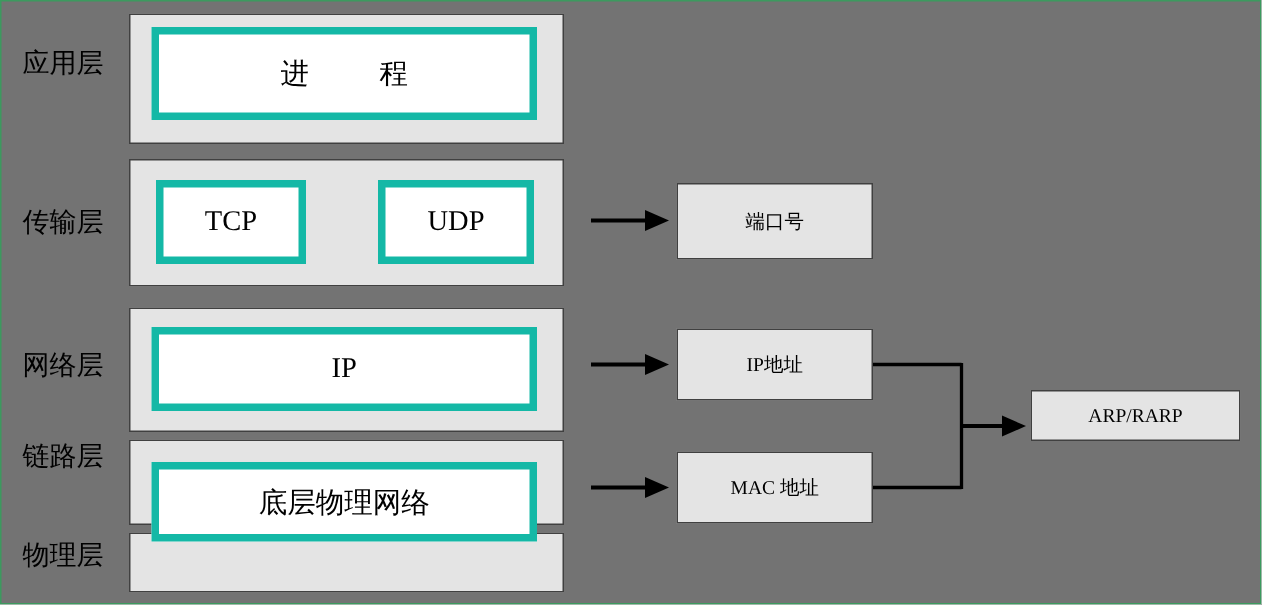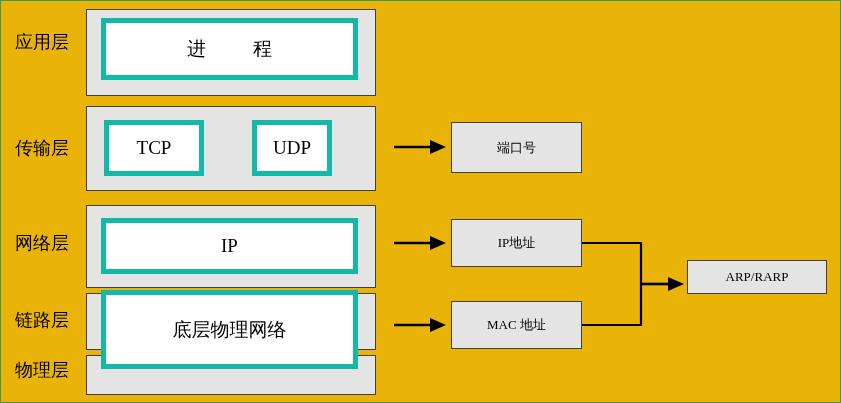--- a/index.html
+++ b/index.html
@@ -1,19 +1,19 @@
 <!DOCTYPE html>
 <html><head>
 <meta charset="utf-8">
 <style>
   html,body{margin:0;padding:0;background:#ffffff;}
   .canvas{
     position:relative;
     width:841px;height:403px;
-    background:#eab308;
+    background:#737373;
     border:1px solid #3c9a5f;
     box-sizing:border-box;
     font-family:"Liberation Serif", serif;
     overflow:hidden;
     padding-left:36px;
   }
   .side-label{
     position:absolute;
     left:2px;width:78px;
     text-align:center;
@@ -51,34 +51,34 @@
   }
 </style>
 </head>
 <body>
 
 <div class="canvas">
 
   <div class="side-label" style="top:30px">应用层</div>
   <div class="side-label" style="top:136px">传输层</div>
   <div class="side-label" style="top:231px">网络层</div>
-  <div class="side-label" style="top:308px">链路层</div>
+  <div class="side-label" style="top:292px">链路层</div>
   <div class="side-label" style="top:358px">物理层</div>
 
   <div class="graybox" style="left:85px;top:8px;width:290px;height:87px"></div>
   <div class="graybox" style="left:85px;top:105px;width:290px;height:85px"></div>
   <div class="graybox" style="left:85px;top:204px;width:290px;height:83px"></div>
   <div class="graybox" style="left:85px;top:292px;width:290px;height:57px"></div>
   <div class="graybox" style="left:85px;top:354px;width:290px;height:40px"></div>
 
   <div class="whitebox wide-space" style="left:100px;top:17px;width:257px;height:62px">进　程</div>
   <div class="whitebox" style="left:103px;top:119px;width:100px;height:56px">TCP</div>
-  <div class="whitebox" style="left:251px;top:119px;width:80px;height:56px">UDP</div>
+  <div class="whitebox" style="left:251px;top:119px;width:104px;height:56px">UDP</div>
   <div class="whitebox" style="left:100px;top:217px;width:257px;height:56px">IP</div>
-  <div class="whitebox" style="left:100px;top:289px;width:257px;height:79px">底层物理网络</div>
+  <div class="whitebox" style="left:100px;top:307px;width:257px;height:53px">底层物理网络</div>
 
   <div class="tagbox" style="left:450px;top:121px;width:131px;height:51px">端口号</div>
   <div class="tagbox" style="left:450px;top:218px;width:131px;height:48px">IP地址</div>
   <div class="tagbox" style="left:450px;top:300px;width:131px;height:48px">MAC 地址</div>
   <div class="tagbox" style="left:686px;top:259px;width:140px;height:34px">ARP/RARP</div>
 
   <svg class="overlay" viewBox="0 0 841 403">
 
     <g>
       <line x1="393" y1="146" x2="430" y2="146" stroke="#000" stroke-width="2.6"></line>

